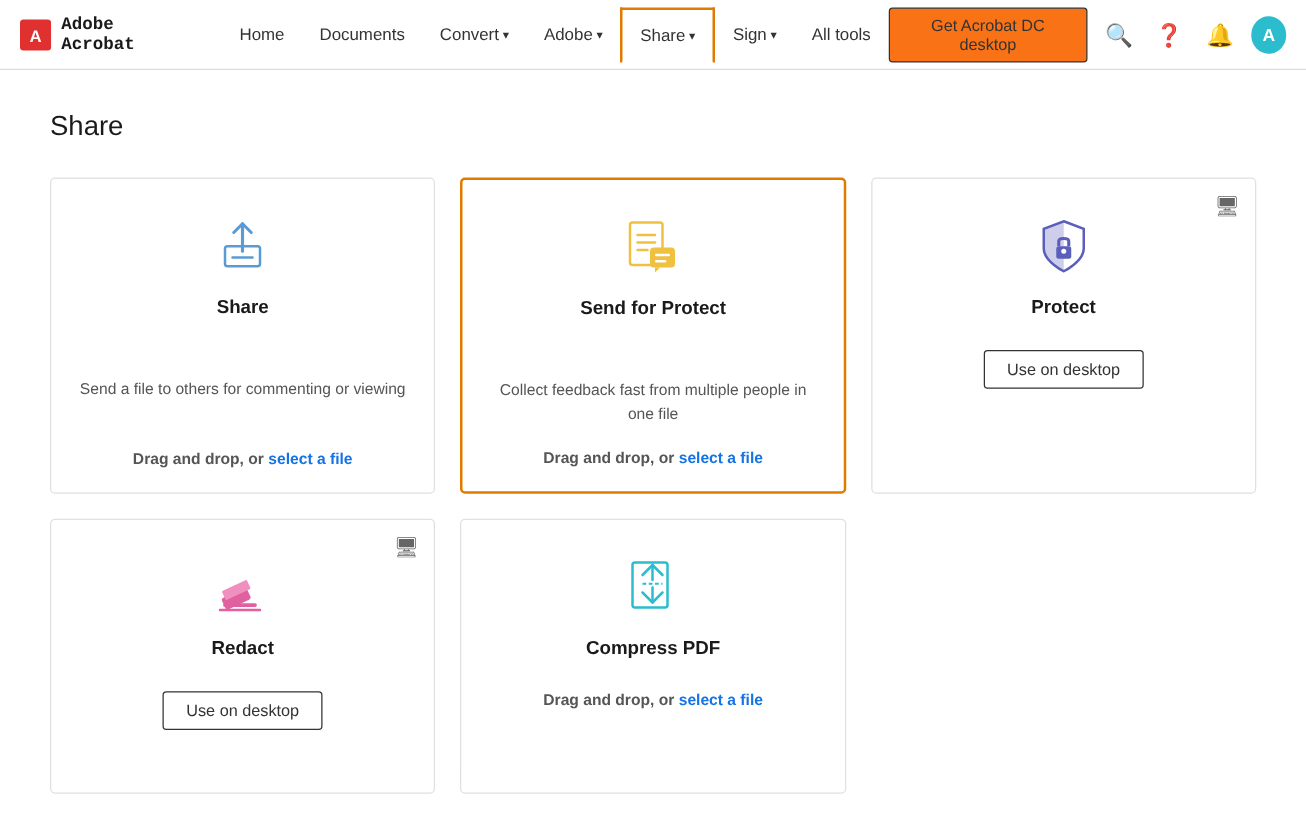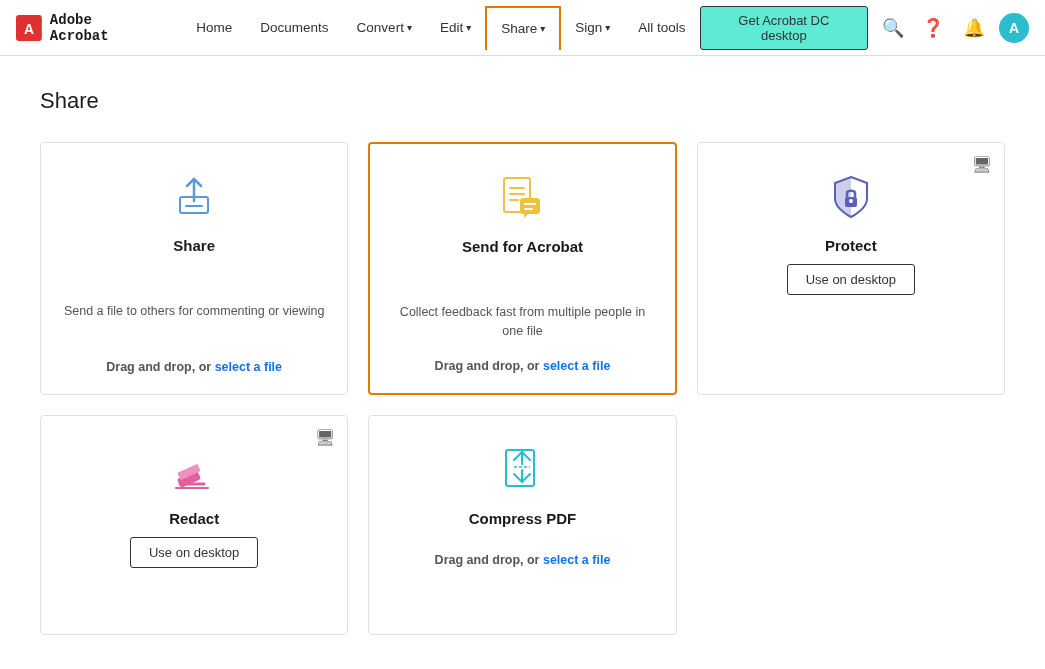--- a/index.html
+++ b/index.html
@@ -26,21 +26,21 @@
     }
     .nav-item .caret { font-size: 10px; margin-left: 3px; }
     .nav-item.active::after {
       content: '';
       position: absolute; bottom: -2px; left: 0; right: 0; height: 3px;
       background: #fff;
     }
     .nav-right { display: flex; align-items: center; gap: 10px; margin-left: auto; }
     .btn-desktop {
       border: 1px solid #333; padding: 6px 14px; border-radius: 3px;
-      font-size: 13px; cursor: pointer; background: #5eead4; color: #333;
+      font-size: 13px; cursor: pointer; background: #f97316; color: #333;
     }
     .nav-icon { font-size: 18px; color: #555; cursor: pointer; padding: 4px; }
     .avatar {
       width: 30px; height: 30px; border-radius: 50%;
       background: #2bbcce; display: flex; align-items: center; justify-content: center;
       color: #fff; font-size: 14px; font-weight: bold; cursor: pointer;
     }
 
     
     .main { padding: 32px 40px; }
@@ -64,21 +64,21 @@
       border: 2.5px solid #e07b00;
     }
     .card-icon { margin-bottom: 14px; display: flex; align-items: center; justify-content: center; height: 52px; }
     .card-title { font-size: 15px; font-weight: 700; color: #1a1a1a; margin-bottom: 8px; text-align: center; }
     .card-desc { font-size: 12.5px; color: #555; text-align: center; line-height: 1.5; flex: 1; margin-top: 40px; }
     .card-footer { margin-top: 18px; font-size: 12.5px; color: #555; text-align: center; font-weight: bold; }
     .card-footer a { color: #1473e6; text-decoration: none; }
     .btn-desktop-card {
       border: 1px solid #333; padding: 7px 18px; border-radius: 3px;
       font-size: 13px; cursor: pointer; background: #fff; color: #333;
-      margin-top: 2px;
+      margin-top: 18px;
     }
     .monitor-icon {
       position: absolute; top: 12px; right: 12px;
       font-size: 16px; color: #666;
     }
 
     
     svg { display: block; }
   </style>
 </head>
@@ -99,21 +99,21 @@
       <span>Home</span>
     </div>
     <div class="nav-item">
       <span>Documents</span>
     </div>
     <div class="nav-item">
       <span>Convert</span>
       <span class="caret">▾</span>
     </div>
     <div class="nav-item">
-      <span>Edit</span>
+      <span>Adobe</span>
       <span class="caret">▾</span>
     </div>
     <div class="nav-item active">
       <span>Share</span>
       <span class="caret">▾</span>
     </div>
     <div class="nav-item">
       <span>Sign</span>
       <span class="caret">▾</span>
     </div>
@@ -162,21 +162,21 @@
           <line x1="10" y1="14" x2="24" y2="14" stroke="#f0c040" stroke-width="2" stroke-linecap="round"></line>
           <line x1="10" y1="20" x2="24" y2="20" stroke="#f0c040" stroke-width="2" stroke-linecap="round"></line>
           <line x1="10" y1="26" x2="18" y2="26" stroke="#f0c040" stroke-width="2" stroke-linecap="round"></line>
 
           <rect x="20" y="24" width="20" height="16" rx="3" fill="#f0c040"></rect>
           <polygon points="24,40 24,44 28,40" fill="#f0c040"></polygon>
           <line x1="25" y1="30" x2="35" y2="30" stroke="#fff" stroke-width="2" stroke-linecap="round"></line>
           <line x1="25" y1="35" x2="32" y2="35" stroke="#fff" stroke-width="2" stroke-linecap="round"></line>
         </svg>
       </div>
-      <div class="card-title">Send for Acrobat</div>
+      <div class="card-title">Send for Protect</div>
       <div class="card-desc">Collect feedback fast from multiple people in one file</div>
       <div class="card-footer">
         <span>Drag and drop, or </span><a href="#">select a file</a>
       </div>
     </div>
 
     <div class="card">
       <span class="monitor-icon">🖥</span>
       <div class="card-icon">
 

